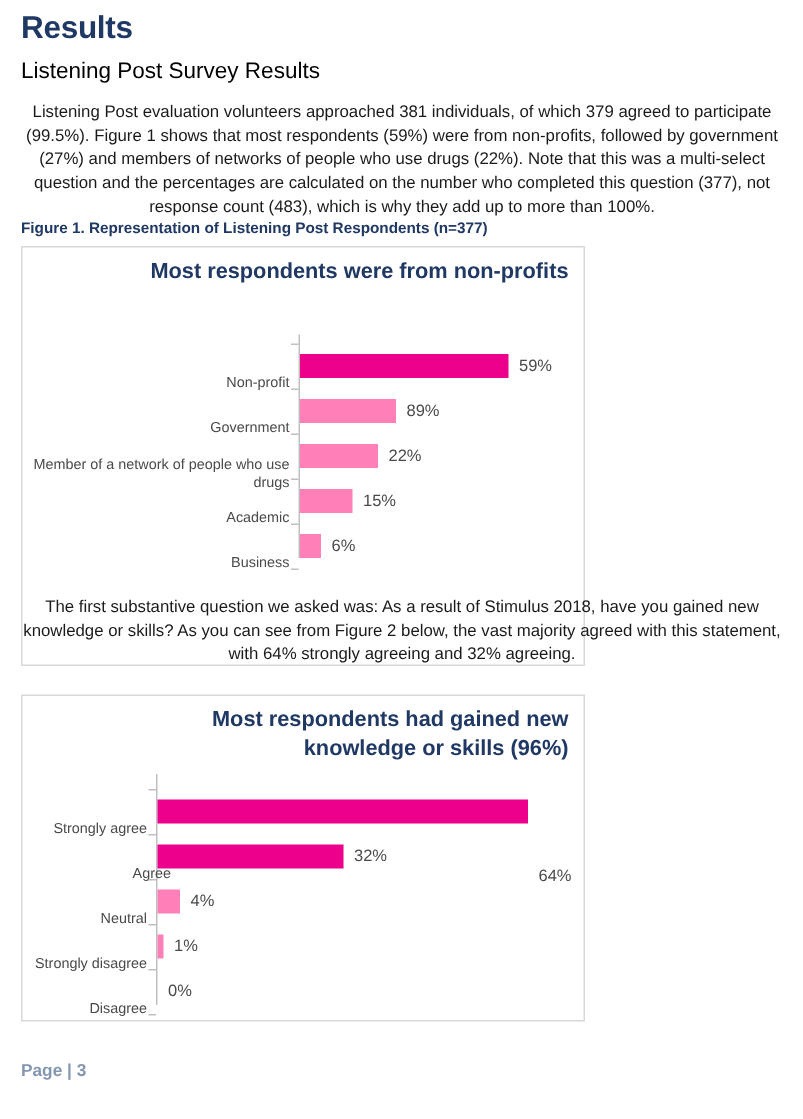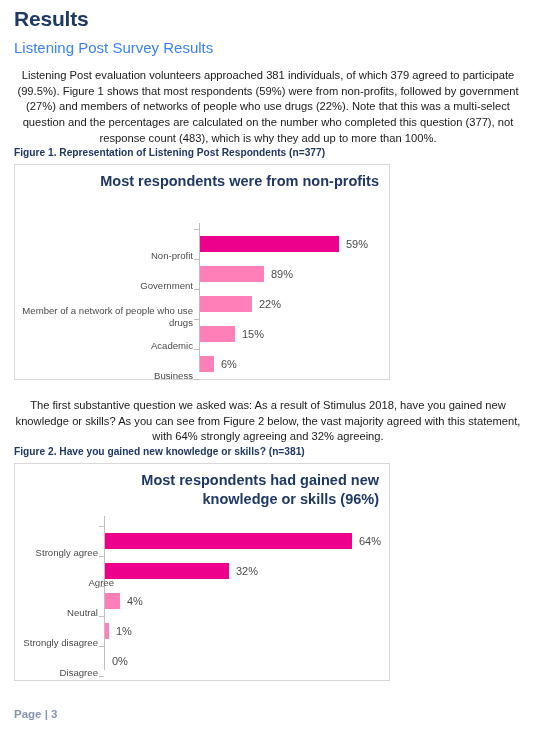--- a/index.html
+++ b/index.html
@@ -33,21 +33,21 @@
     letter-spacing: -0.2px;
     line-height: 26px;
     white-space: nowrap;
   }
   .h2 {
     position: absolute;
     left: 14px;
     top: 38px;
     font-size: 15px;
     font-weight: normal;
-    color: #3b82f6;
+    color: #000000;
     line-height: 20px;
     white-space: nowrap;
   }
 
   
   .para {
     position: absolute;
     left: 14px;
     width: 508px;
     font-size: 11.2px;
@@ -73,21 +73,21 @@
 
   
   .chart-box {
     position: absolute;
     left: 14px;
     width: 376px;
     border: 1px solid #D8D8D8;
     background: #ffffff;
     box-sizing: border-box;
   }
-  #chart-box-1 { top: 164px; height: 216px; }
+  #chart-box-1 { top: 164px; height: 280px; }
   #chart-box-2 { top: 463px; height: 218px; }
 
   .chart-title {
     position: absolute;
     right: 10px;
     top: 7px;
     width: 280px;
     text-align: right;
     font-size: 14.5px;
     font-weight: bold;
@@ -206,31 +206,30 @@
           <div class="tick" style="left: 179px; top: 0px;"></div>
           <div class="bar" style="left: 185px; width: 14px; background: rgb(255, 128, 184);"></div>
           <div class="bar-value" style="left: 206px;">6%</div>
         </div>
         <div class="tick" style="left: 179px; top: 156px;"></div>
       </div>
   </div>
 
   <div class="para" id="para-2">The first substantive question we asked was: As a result of Stimulus 2018, have you gained new knowledge or skills? As you can see from Figure 2 below, the vast majority agreed with this statement, with 64% strongly agreeing and 32% agreeing.</div>
 
-  <div class="fig-caption" id="caption-2">Figure 2. Have you gained new knowledge or skills? (n=381)</div>
 
   <div class="chart-box" id="chart-box-2">
     <div class="chart-title">Most respondents had gained new knowledge or skills (96%)</div>
     <div class="plot" id="plot-2">
         <div class="axis-line" style="left: 89px;"></div>
         <div class="bar-row" style="top: 10px;">
           <div class="cat-label" style="left: -1px; width: 84px;">Strongly agree</div>
           <div class="tick" style="left: 84px; top: 0px;"></div>
           <div class="bar" style="left: 90px; width: 247px; background: rgb(236, 0, 140);"></div>
-          <div class="bar-value" style="left: 344px;">64%</div>
+          <div class="bar-value" style="left: 344px; margin-top: 43px;">64%</div>
         </div>
         <div class="bar-row" style="top: 40px;">
           <div class="cat-label" style="left: -1px; width: 84px; padding-left: 16px;">Agree</div>
           <div class="tick" style="left: 84px; top: 0px;"></div>
           <div class="bar" style="left: 90px; width: 124px; background: rgb(236, 0, 140);"></div>
           <div class="bar-value" style="left: 221px;">32%</div>
         </div>
         <div class="bar-row" style="top: 70px;">
           <div class="cat-label" style="left: -1px; width: 84px;">Neutral</div>
           <div class="tick" style="left: 84px; top: 0px;"></div>

